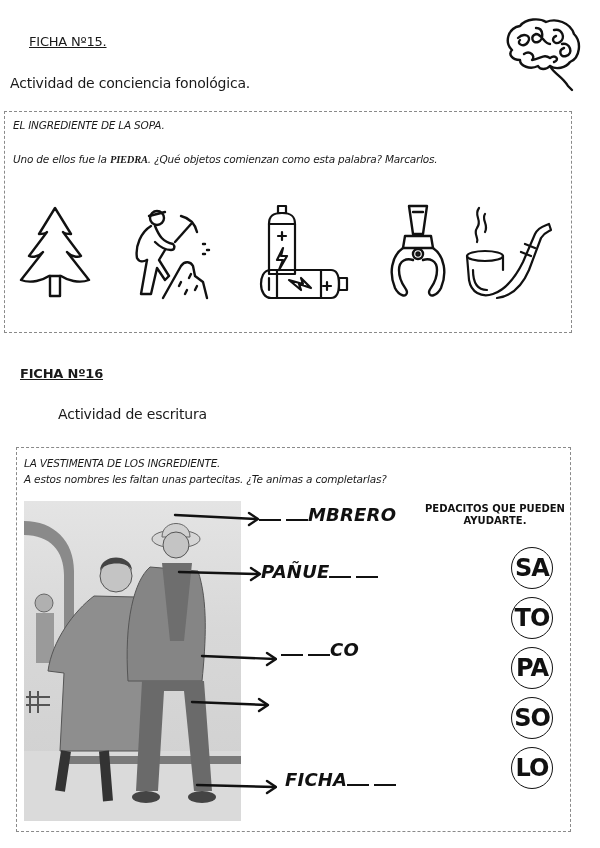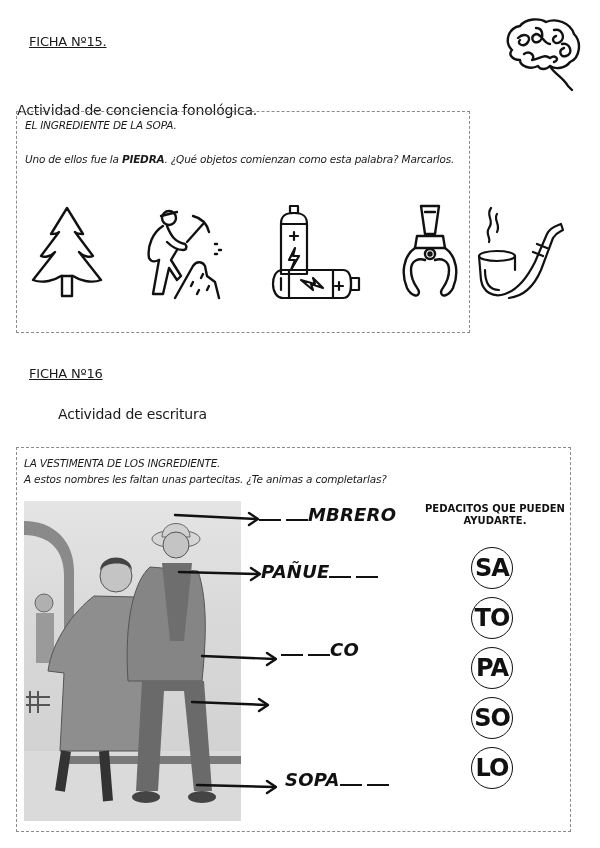--- a/index.html
+++ b/index.html
@@ -3,48 +3,48 @@
   <meta charset="utf-8">
   <style>
     * { box-sizing: border-box; margin: 0; padding: 0; }
     html, body { width: 600px; height: 848px; background: #ffffff; overflow: hidden; }
     body { position: relative; font-family: "DejaVu Sans", "Liberation Sans", sans-serif; color: #111; }
     .abs { position: absolute; }
     .ficha-title { font-size: 13px; text-decoration: underline; color: #1a1a1a; letter-spacing: -0.2px; margin-left: 12px; }
     .subtitle { font-size: 14px; color: #1a1a1a; letter-spacing: -0.2px; }
     .box { border: 1px dashed #8a8a8a; }
     .italic-sm { font-style: italic; font-size: 10.5px; color: #1a1a1a; letter-spacing: -0.2px; }
-    .italic-sm b { font-weight: bold; }
+    .italic-sm b { font-weight: bold; font-family: Liberation Serif, serif; }
     .icon svg { display: block; }
     .word { font-style: italic; font-weight: bold; font-size: 18px; color: #111; letter-spacing: 0.2px; white-space: nowrap; }
     .word .blank { display: inline-block; border-bottom: 2px solid #111; width: 22px; height: 14px; margin-right: 5px; vertical-align: baseline; }
     .word .blank.last { margin-right: 0; }
     .hint-title { font-weight: bold; font-size: 10px; text-align: center; line-height: 12px; color: #111; }
-    .syllable { width: 42px; height: 42px; border: 1.5px solid #111; border-radius: 50%; display: flex; align-items: center; justify-content: center; font-weight: bold; font-size: 24px; color: #111; font-family: "DejaVu Sans", sans-serif; letter-spacing: -1px; }
+    .syllable { width: 42px; height: 42px; border: 1.5px solid #111; border-radius: 50%; display: flex; align-items: center; justify-content: center; font-weight: bold; font-size: 24px; color: #111; font-family: "DejaVu Sans", sans-serif; letter-spacing: -1px; margin-left: 40px; }
     .illustration { background: linear-gradient(180deg, #e4e4e4 0%, #d8d8d8 40%, #cfcfcf 100%); overflow: hidden; }
   </style>
 </head>
 <body>
 
 <div class="abs ficha-title" style="left:17px; top:34px;">FICHA Nº15.</div>
-<div class="abs subtitle" style="left:17px; top:75px;margin-top:27px;">Actividad de conciencia fonológica.</div>
+<div class="abs subtitle" style="left:10px; top:75px;">Actividad de conciencia fonológica.</div>
 
 <div class="abs icon" style="left:500px; top:14px;">
   <svg width="84" height="80" viewBox="0 0 84 80" fill="none" stroke="#111" stroke-width="2.4" stroke-linecap="round" stroke-linejoin="round">
     <path d="M12 36 C4 28 8 14 20 12 C26 4 40 4 46 8 C56 4 70 8 74 20 C82 28 80 44 70 48 C66 54 56 56 50 52 C46 56 40 56 38 52 C30 56 20 52 20 46 C12 46 8 40 12 36 Z"></path>
     <path d="M18 24 C24 18 32 22 28 28 C24 34 16 30 20 26"></path>
     <path d="M36 14 C44 14 44 26 38 28 C32 30 30 22 36 20 C42 20 44 30 50 30"></path>
     <path d="M54 16 C62 14 66 24 60 28 C54 32 50 24 56 22"></path>
     <path d="M62 30 C70 28 74 40 66 42 C60 44 58 36 64 34"></path>
     <path d="M24 40 C30 36 36 42 32 46 C42 44 44 40 50 44 C56 40 60 46 54 48"></path>
     <path d="M50 52 C54 60 62 62 68 72 L72 76"></path>
   </svg>
 </div>
 
-<div class="abs box" style="left:16px; top:111px; width:454px; height:222px;">
+<div class="abs box" style="left:4px; top:111px; width:568px; height:222px;">
   <div class="abs italic-sm" style="left:8px; top:7px;">EL INGREDIENTE DE LA SOPA.</div>
   <div class="abs italic-sm" style="left:8px; top:41px; white-space:nowrap;"><span>Uno de ellos fue la </span><b>PIEDRA</b><span>. ¿Qué objetos comienzan como esta palabra? Marcarlos.</span></div>
 
   <div class="abs icon" style="left:12px; top:92px;">
     <svg width="76" height="96" viewBox="0 0 76 96" fill="none" stroke="#111" stroke-width="2.4" stroke-linejoin="round" stroke-linecap="round">
       <path d="M38 4 L22 30 C26 30 28 30 30 28 L12 52 C16 54 22 52 26 48 L4 76 C14 80 26 76 32 72 L44 72 C50 76 62 80 72 76 L50 48 C54 52 60 54 64 52 L46 28 C48 30 50 30 54 30 Z"></path>
       <path d="M33 72 L33 92 L43 92 L43 72"></path>
     </svg>
   </div>
 
@@ -97,21 +97,21 @@
       <path d="M22 10 C18 16 26 20 22 28"></path>
       <ellipse cx="22" cy="52" rx="18" ry="5"></ellipse>
       <path d="M4 52 L6 76 C8 88 18 94 30 90 C42 86 52 74 60 58 L72 30 C76 22 82 22 86 20 L88 26 C84 28 82 28 78 34 L66 66 C60 80 50 92 34 94"></path>
       <path d="M40 52 L40 66"></path>
       <path d="M58 48 L68 52 M62 40 L72 44"></path>
       <path d="M10 66 C10 78 14 86 24 86"></path>
     </svg>
   </div>
 </div>
 
-<div class="abs ficha-title" style="left:17px; top:366px;">FICHA Nº16</div>
+<div class="abs ficha-title" style="left:8px; top:366px;font-weight:bold;">FICHA Nº16</div>
 <div class="abs subtitle" style="left:17px; top:406px;margin-left:41px;">Actividad de escritura</div>
 
 <div class="abs box" style="left:16px; top:447px; width:555px; height:385px;">
   <div class="abs italic-sm" style="left:7px; top:9px;">LA VESTIMENTA DE LOS INGREDIENTE.</div>
   <div class="abs italic-sm" style="left:7px; top:25px; white-space:nowrap;">A estos nombres les faltan unas partecitas. ¿Te animas a completarlas?</div>
 
   <div class="abs illustration" style="left:7px; top:53px; width:217px; height:320px;">
     <svg width="217" height="320" viewBox="0 0 217 320">
 
       <rect x="0" y="250" width="217" height="70" fill="#dadada"></rect>
@@ -158,21 +158,21 @@
   <div class="abs word" style="left:244px; top:113px;">
     <span>PAÑUE</span><span class="blank"></span><span class="blank last"></span>
   </div>
   <div class="abs word" style="left:242px; top:56px;">
     <span class="blank"></span><span class="blank last"></span><span>MBRERO</span>
   </div>
   <div class="abs word" style="left:264px; top:191px;">
     <span class="blank"></span><span class="blank last"></span><span>CO</span>
   </div>
   <div class="abs word" style="left:268px; top:321px;">
-    <span>SOPA</span><span class="blank"></span><span class="blank last"></span>
+    <span>FICHA</span><span class="blank"></span><span class="blank last"></span>
   </div>
 
   <div class="abs hint-title" style="left:408px; top:55px; width:140px;">PEDACITOS QUE PUEDEN AYUDARTE.</div>
   <div class="abs syllable" style="left:454px; top:99px;">SA</div>
   <div class="abs syllable" style="left:454px; top:149px;">TO</div>
   <div class="abs syllable" style="left:454px; top:199px;">PA</div>
   <div class="abs syllable" style="left:454px; top:249px;">SO</div>
   <div class="abs syllable" style="left:454px; top:299px;">LO</div>
 </div>
 

